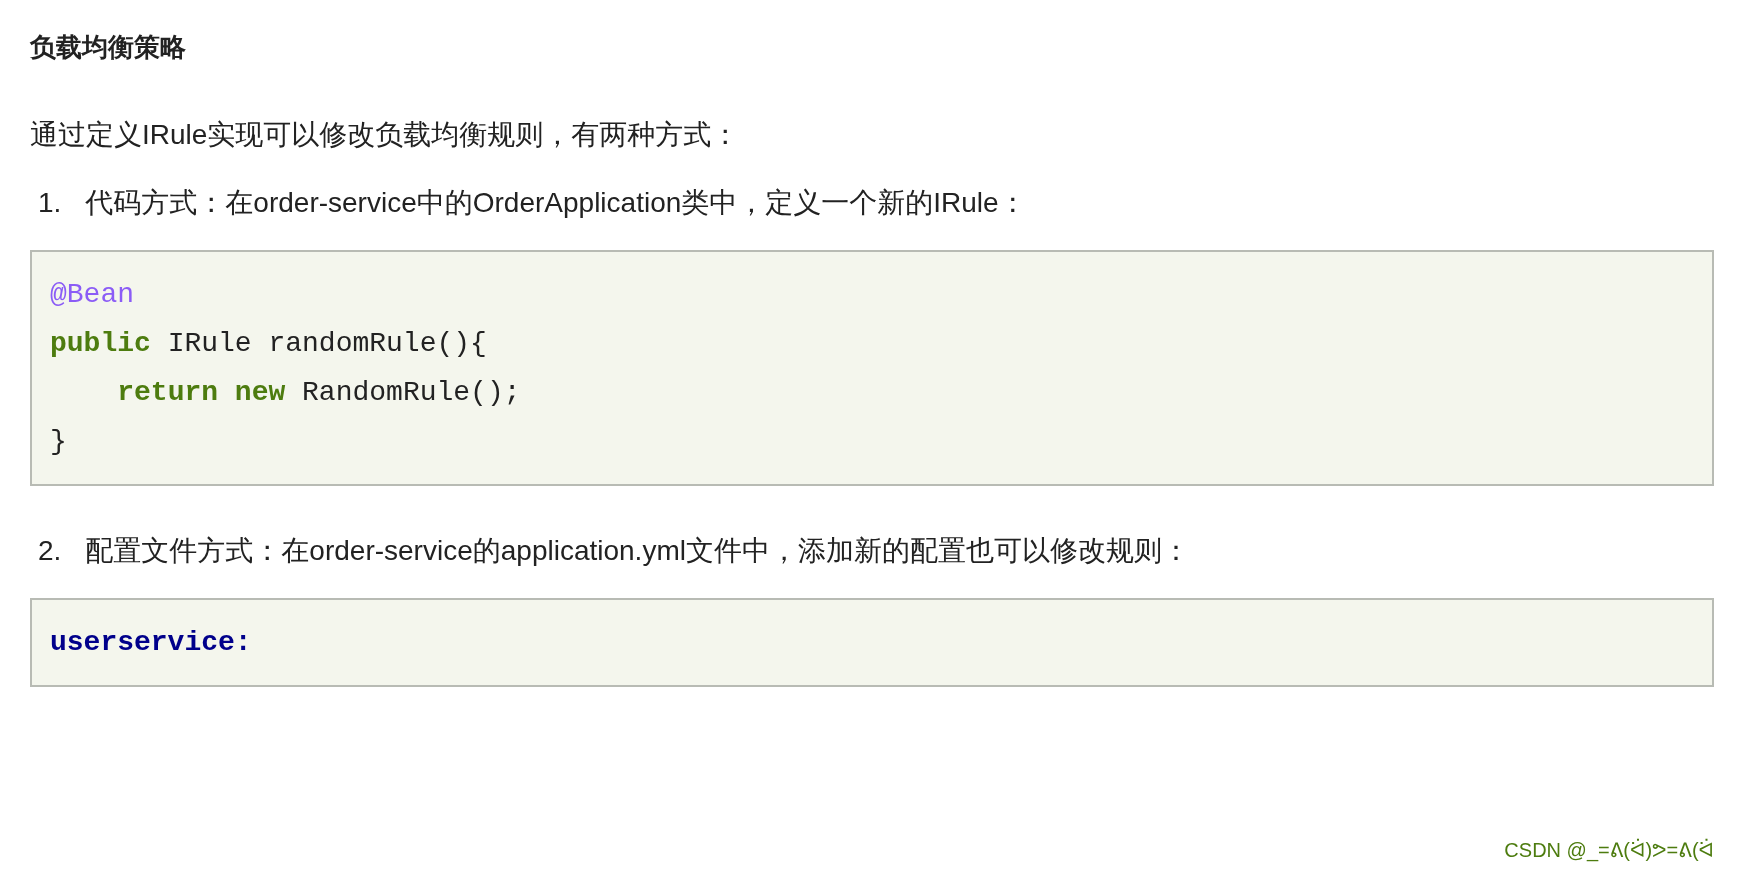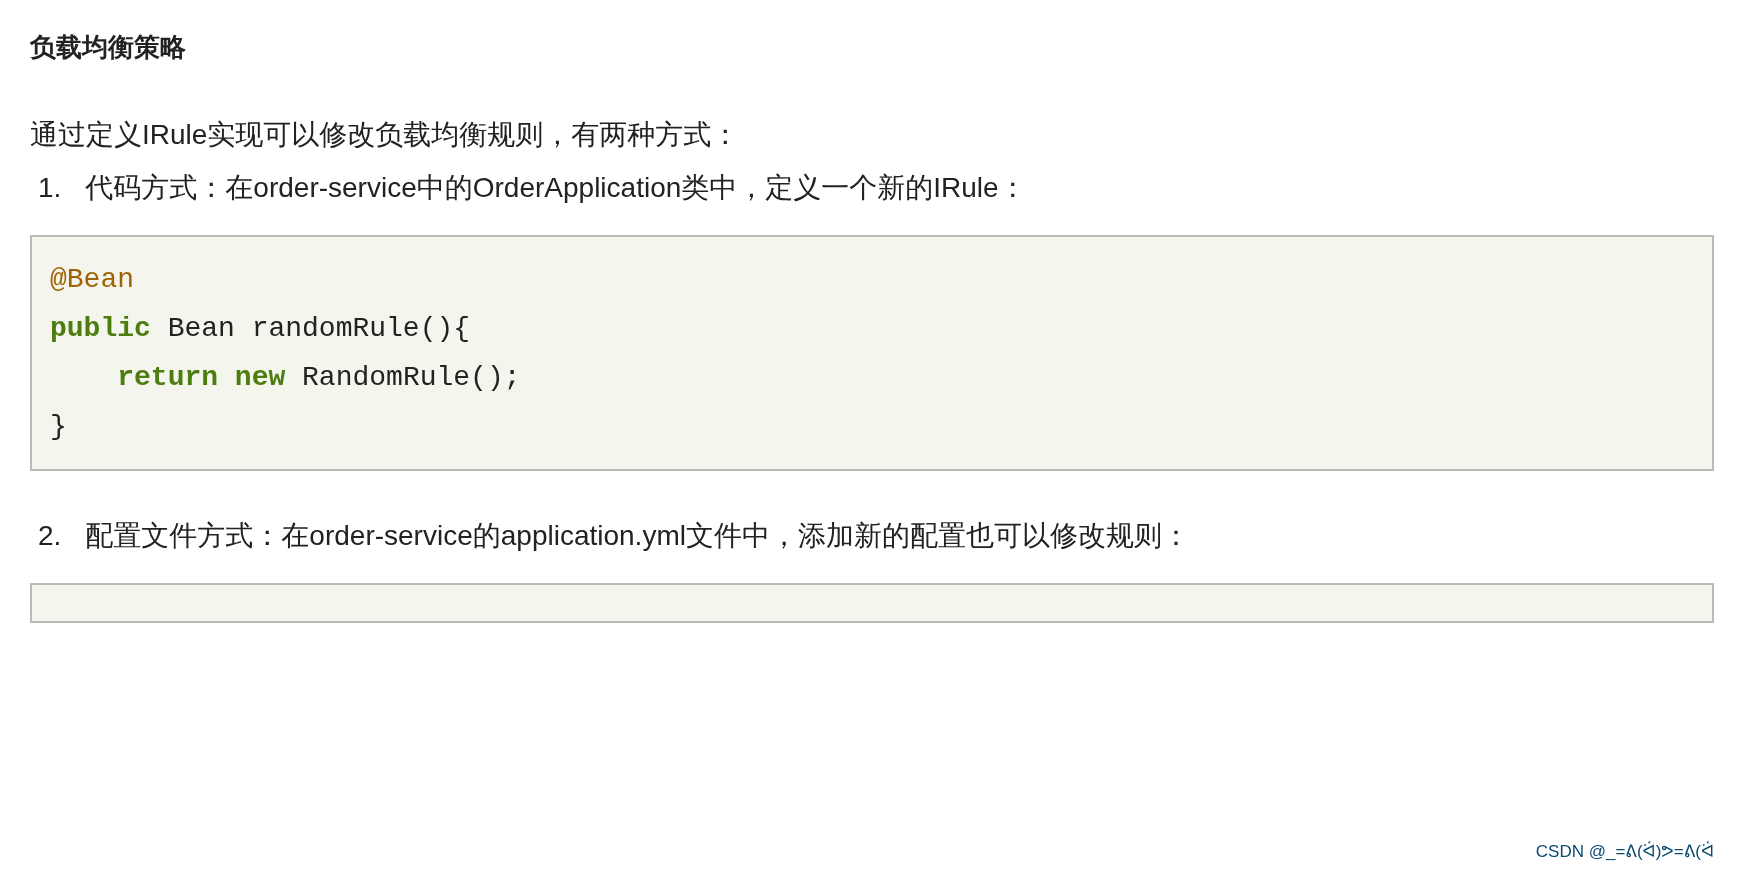--- a/index.html
+++ b/index.html
@@ -15,21 +15,21 @@
       width: 1744px;
       height: 870px;
     }
     .heading {
       font-size: 26px;
       font-weight: 700;
       margin-bottom: 50px;
     }
     .intro {
       font-size: 28px;
-      margin-bottom: 15px;
+      margin-bottom: 30px;
       line-height: 1.4;
     }
     .list-item {
       font-size: 28px;
       margin-bottom: 28px;
       padding-left: 8px;
     }
     .list-num {
       display: inline-block;
       margin-right: 24px;
@@ -37,21 +37,21 @@
     .code-block {
       background: #f4f6ed;
       border: 2px solid #b8bbb4;
       padding: 18px 18px;
       font-family: "SF Mono", Monaco, Consolas, "Courier New", monospace;
       font-size: 28px;
       line-height: 1.75;
       margin-bottom: 46px;
     }
     .kw-annotation {
-      color: #a16207;
+      color: #8b5cf6;
       margin-top: 32px;
     }
     .kw-keyword {
       color: #4d7c0f;
       font-weight: 700;
     }
     .kw-yaml-key {
       color: #00008b;
       font-weight: 700;
     }
@@ -62,46 +62,47 @@
       color: #888;
       font-style: italic;
     }
     .code-plain {
       color: #222;
     }
     .watermark {
       position: absolute;
       bottom: 8px;
       right: 30px;
-      font-size: 17px;
-      color: #0c4a6e;
+      font-size: 20px;
+      color: #4d7c0f;
       margin-left: 46px;
     }
     .code-line {
       white-space: pre;
     }
   </style>
 </head>
 <body>
 
 <div class="heading">负载均衡策略</div>
 
 <div class="intro">通过定义IRule实现可以修改负载均衡规则，有两种方式：</div>
 
 <div class="list-item">
   <span class="list-num">1.</span><span>代码方式：在order-service中的OrderApplication类中，定义一个新的IRule：</span>
 </div>
 
 <div class="code-block">
   <div class="code-line"><span class="kw-annotation">@Bean</span></div>
-  <div class="code-line"><span class="kw-keyword">public</span><span class="code-plain"> Bean randomRule(){</span></div>
+  <div class="code-line"><span class="kw-keyword">public</span><span class="code-plain"> IRule randomRule(){</span></div>
   <div class="code-line"><span>    </span><span class="kw-keyword">return</span><span class="kw-keyword"> new</span><span class="code-plain"> RandomRule();</span></div>
   <div class="code-line"><span class="code-plain">}</span></div>
 </div>
 
 <div class="list-item">
   <span class="list-num">2.</span><span>配置文件方式：在order-service的application.yml文件中，添加新的配置也可以修改规则：</span>
 </div>
 
 <div class="code-block" style="margin-bottom:0;">
+  <div class="code-line"><span class="kw-yaml-key">userservice</span><span class="kw-yaml-key">:</span></div>
 </div>
 
 <div class="watermark">CSDN @_=ᕕ(ᐛ)ᕗ=ᕕ(ᐛ</div>
 
 </body></html>

